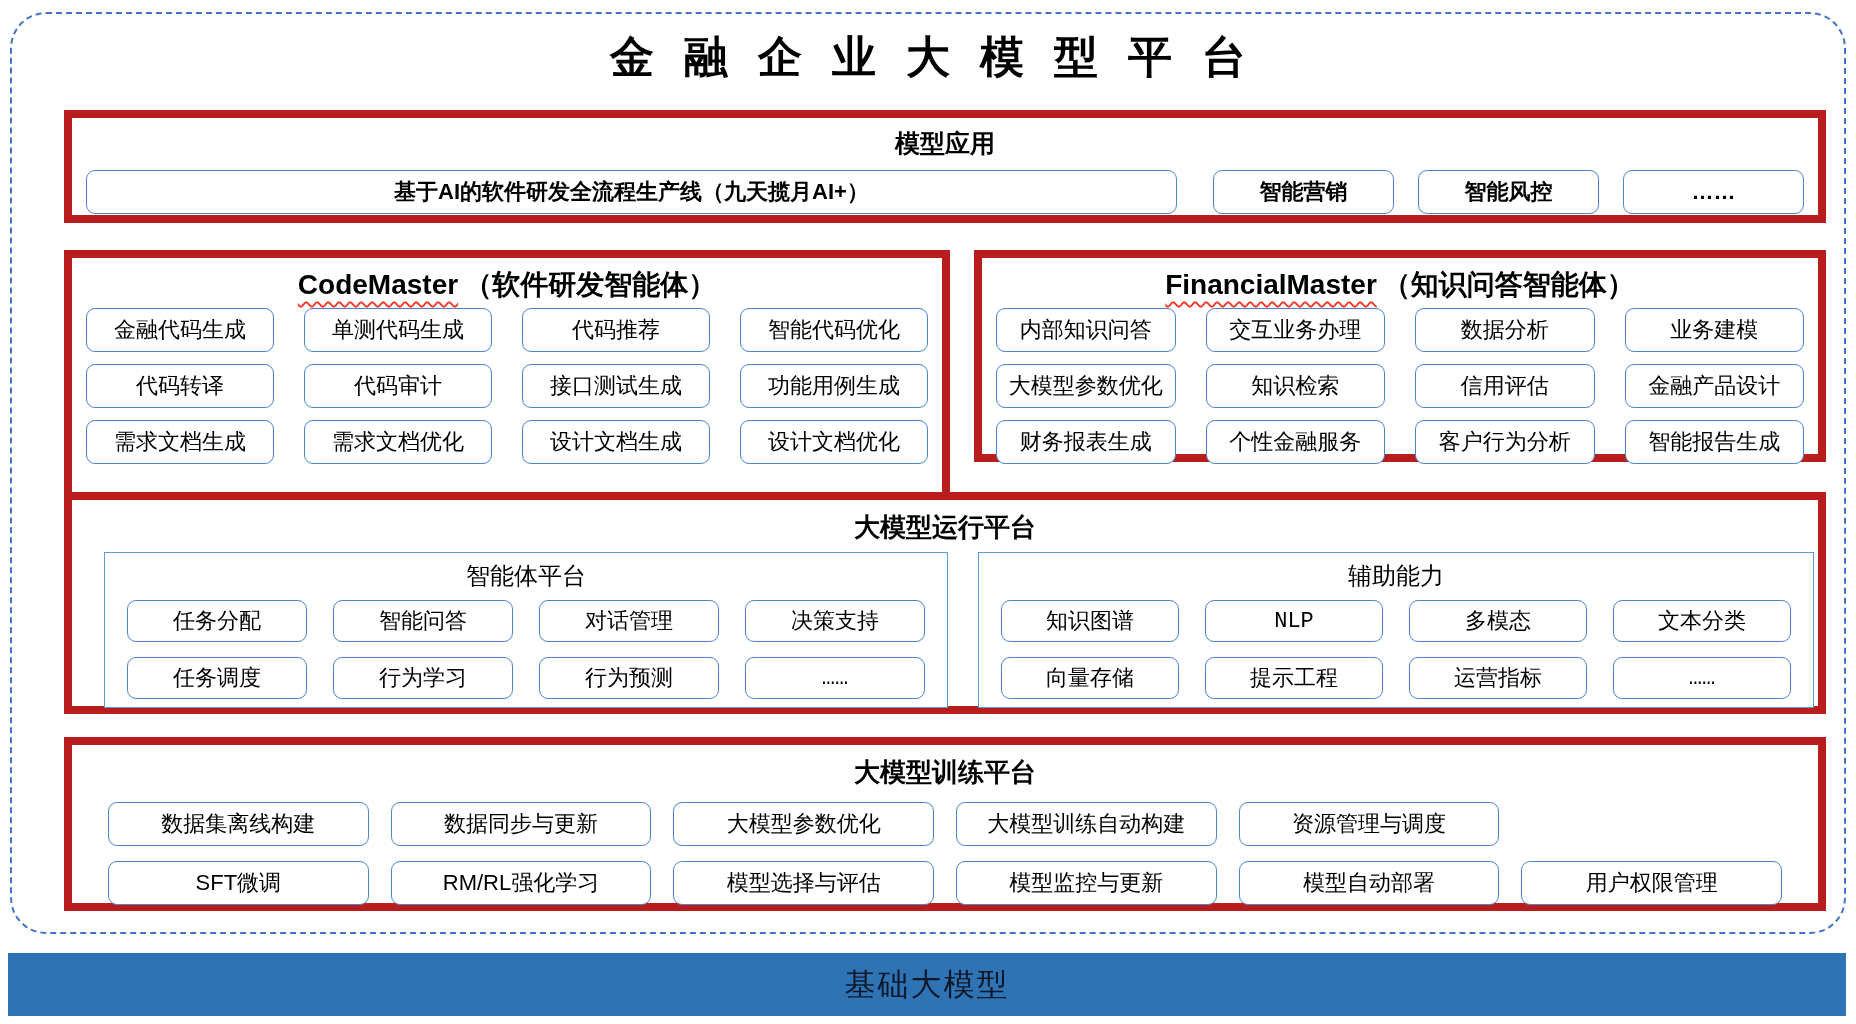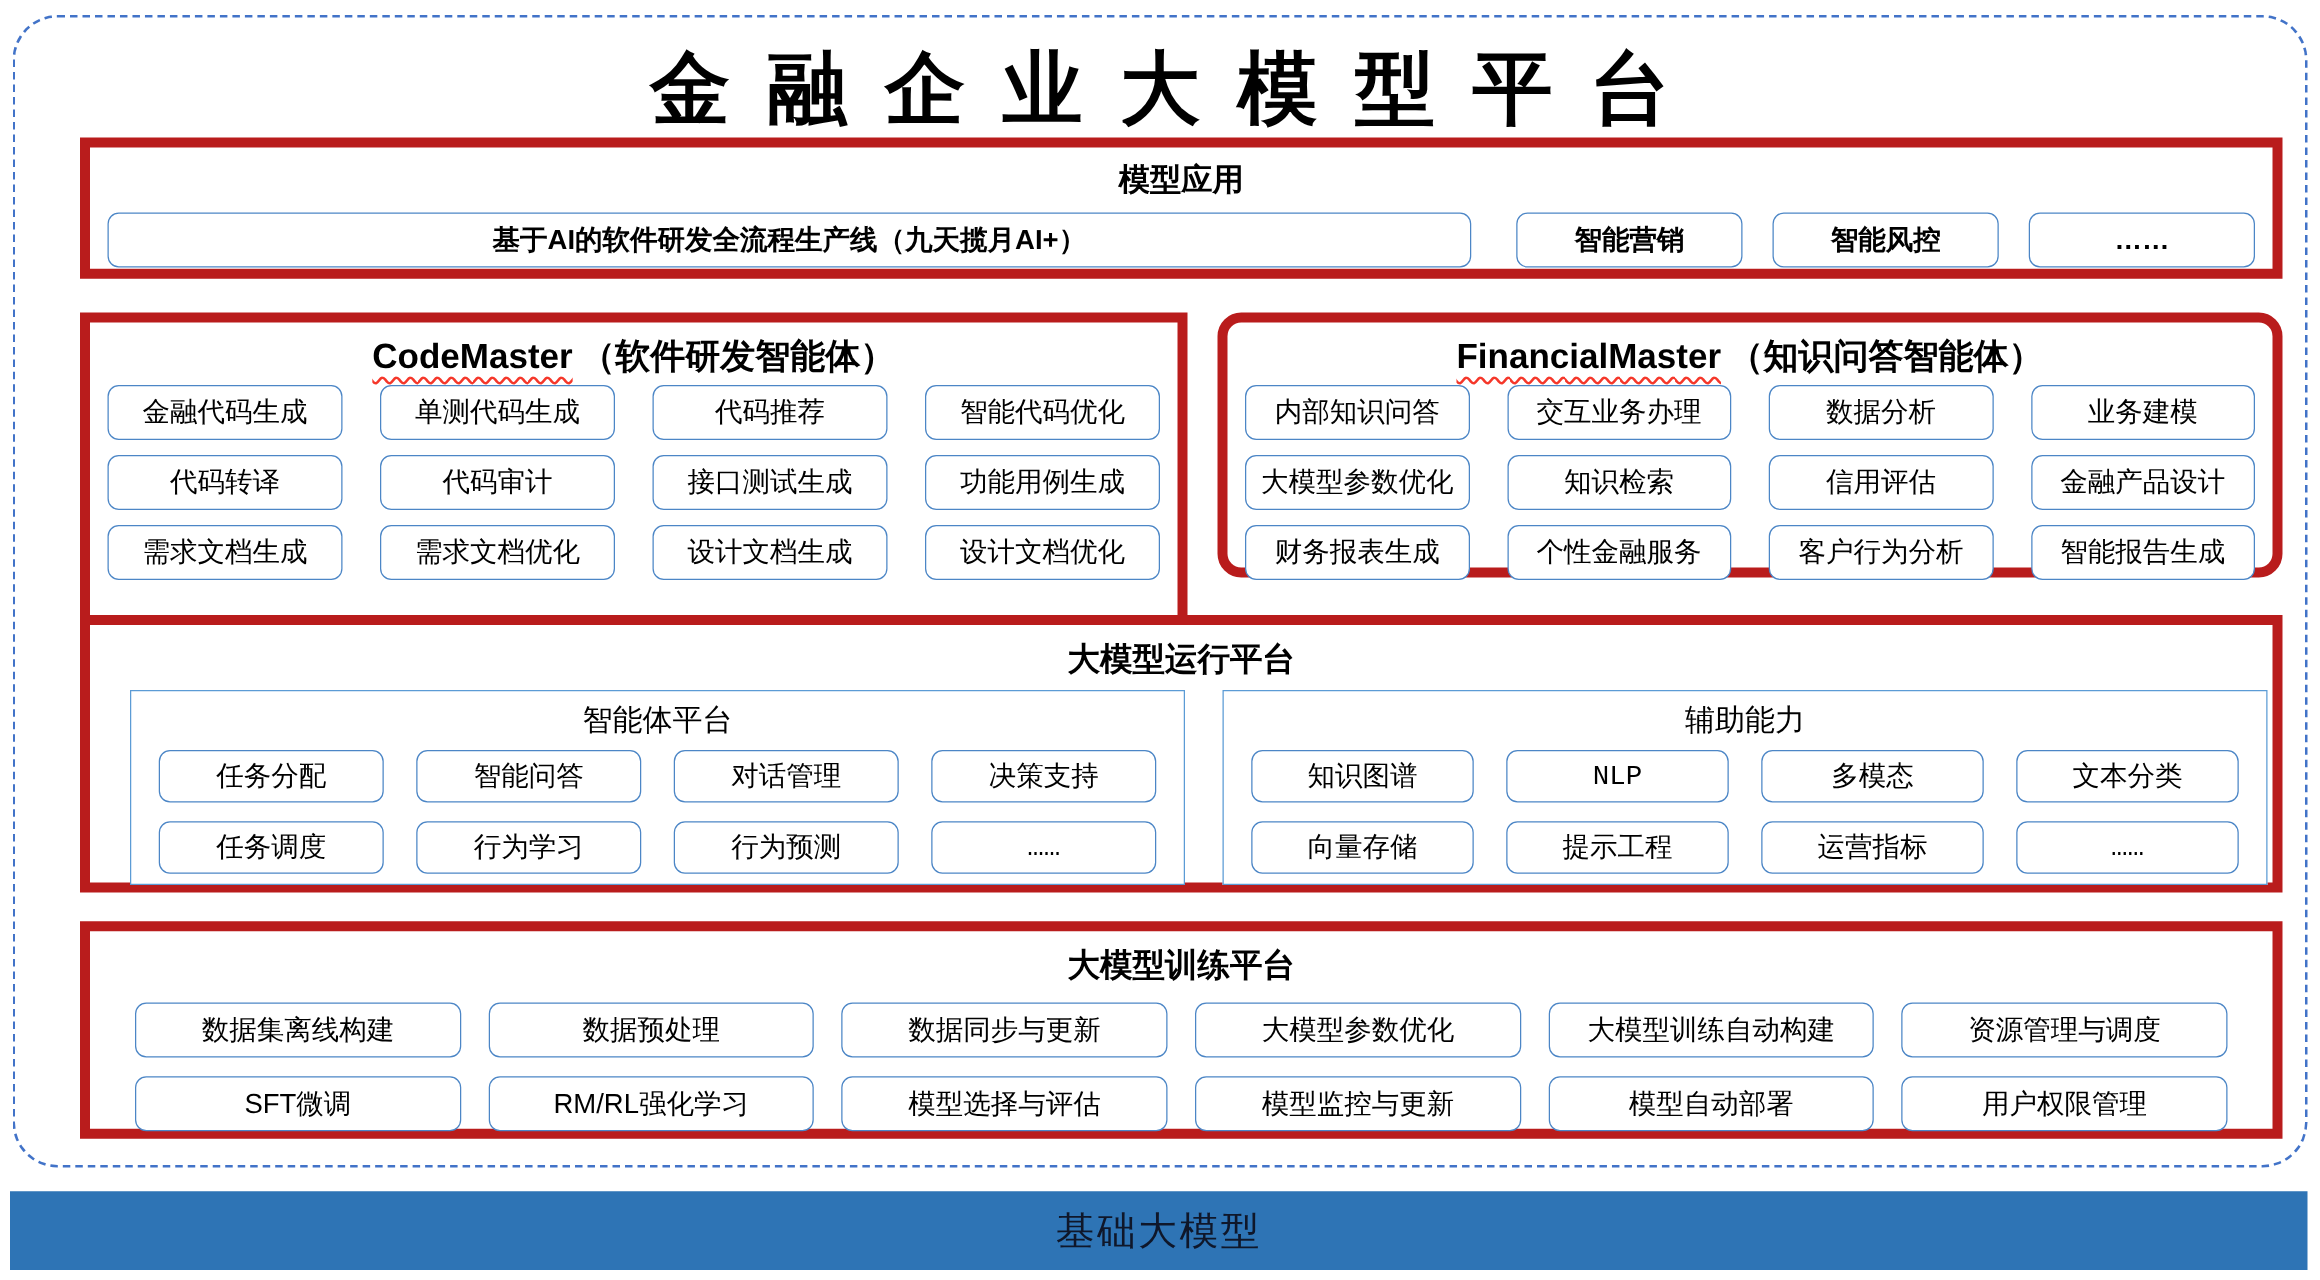--- a/index.html
+++ b/index.html
@@ -8,21 +8,21 @@
     font-family:"Liberation Sans","DejaVu Sans",sans-serif; color:#000;
     overflow:hidden;
   }
   .frame {
     position:absolute; left:10px; top:12px; width:1832px; height:918px;
     border:2px dashed #4273C8; border-radius:36px;
   }
   .main-title {
     position:absolute; left:0; top:28px; width:100%;
     text-align:center; font-family:"DejaVu Serif","Liberation Serif",serif;
-    font-weight:700; font-size:64px; letter-spacing:30px; padding-left:30px;
+    font-weight:700; font-size:44px; letter-spacing:30px; padding-left:30px;
     box-sizing:border-box; white-space:nowrap;
   }
   .sec {
     position:absolute; box-sizing:border-box; background:#fff;
     border:8px solid #b91c1c;
   }
   .sec-header { text-align:center; font-weight:700; font-size:25px; padding-top:9px; }
   .cap-btn, .cap-node {
     border:1.5px solid #4C86C6; border-radius:9px; background:#fff;
     display:flex; align-items:center; justify-content:center;
@@ -30,21 +30,21 @@
   }
   
   #sec-app { left:64px; top:110px; width:1762px; height:113px; }
   #sec-app .row { display:flex; gap:36px; margin:10px 14px 0 14px; }
   #sec-app .cap-node { font-weight:700; }
   #sec-app .btn-main { flex:1 1 auto; }
   #sec-app [data-list] { display:flex; gap:24px; }
   #sec-app [data-list] .cap-node { flex:0 0 181px; }
   
   #sec-cm { left:64px; top:250px; width:886px; height:260px; }
-  #sec-fm { left:974px; top:250px; width:852px; height:212px;border-radius:19px; }
+  #sec-fm { left:974px; top:250px; width:852px; height:212px; }
   .agent-title { text-align:center; font-size:28px; font-weight:700; padding-top:8px; height:44px; box-sizing:border-box; white-space:nowrap; }
   .agent-title .zh { margin-left:6px; }
   .sq {
     text-decoration-line:underline; text-decoration-style:wavy;
     text-decoration-color:#F5372A; text-decoration-thickness:2px;
     text-underline-offset:7px;
   }
   .grid { display:flex; flex-direction:column; gap:12px; padding:6px 14px 0 14px; }
   .btn-row { display:grid; grid-template-columns:repeat(4,1fr); gap:30px; }
   
@@ -179,21 +179,20 @@
         </div>
       </div>
   </div>
 </div>
 
 <div class="sec" id="sec-train">
   <div class="sec-header">大模型训练平台</div>
   <div class="grid">
       <div class="btn-row">
         <div class="cap-btn">数据集离线构建</div>
-        <div class="cap-btn">数据预处理</div>
         <div class="cap-btn">数据同步与更新</div>
         <div class="cap-btn">大模型参数优化</div>
         <div class="cap-btn">大模型训练自动构建</div>
         <div class="cap-btn">资源管理与调度</div>
       </div>
       <div class="btn-row">
         <div class="cap-btn">SFT微调</div>
         <div class="cap-btn">RM/RL强化学习</div>
         <div class="cap-btn">模型选择与评估</div>
         <div class="cap-btn">模型监控与更新</div>

